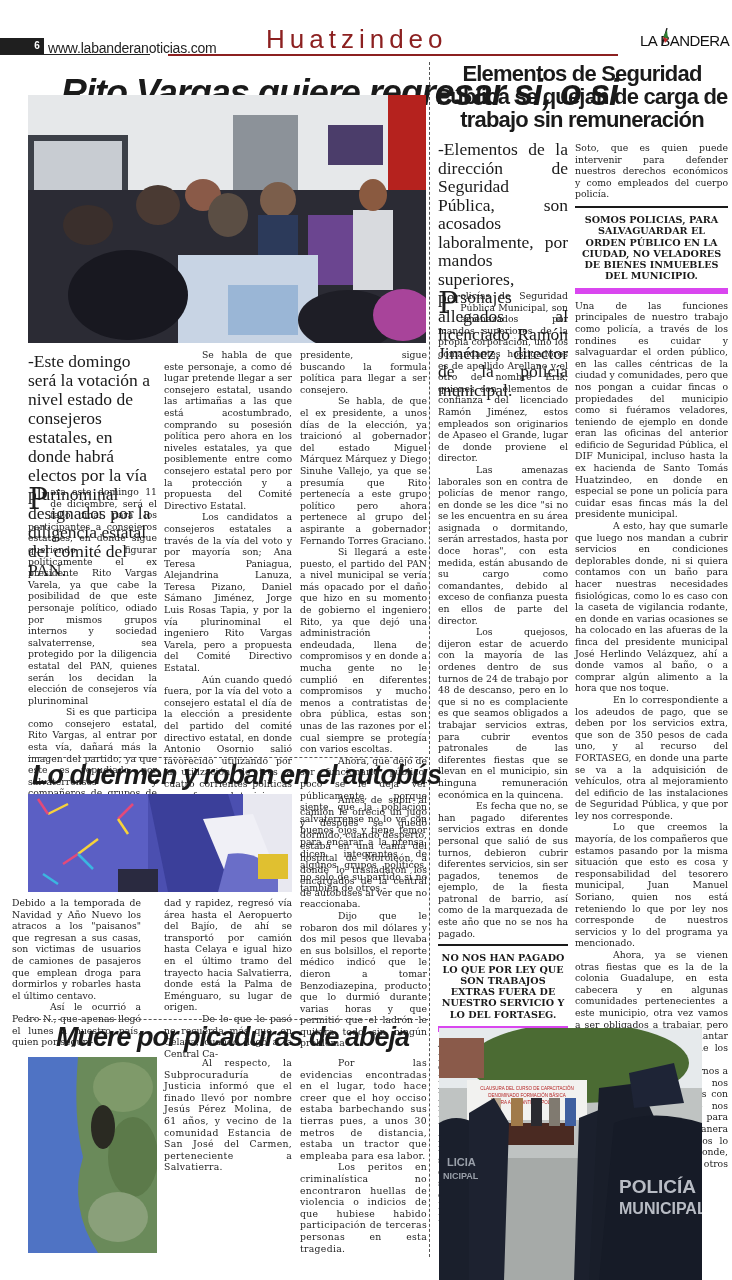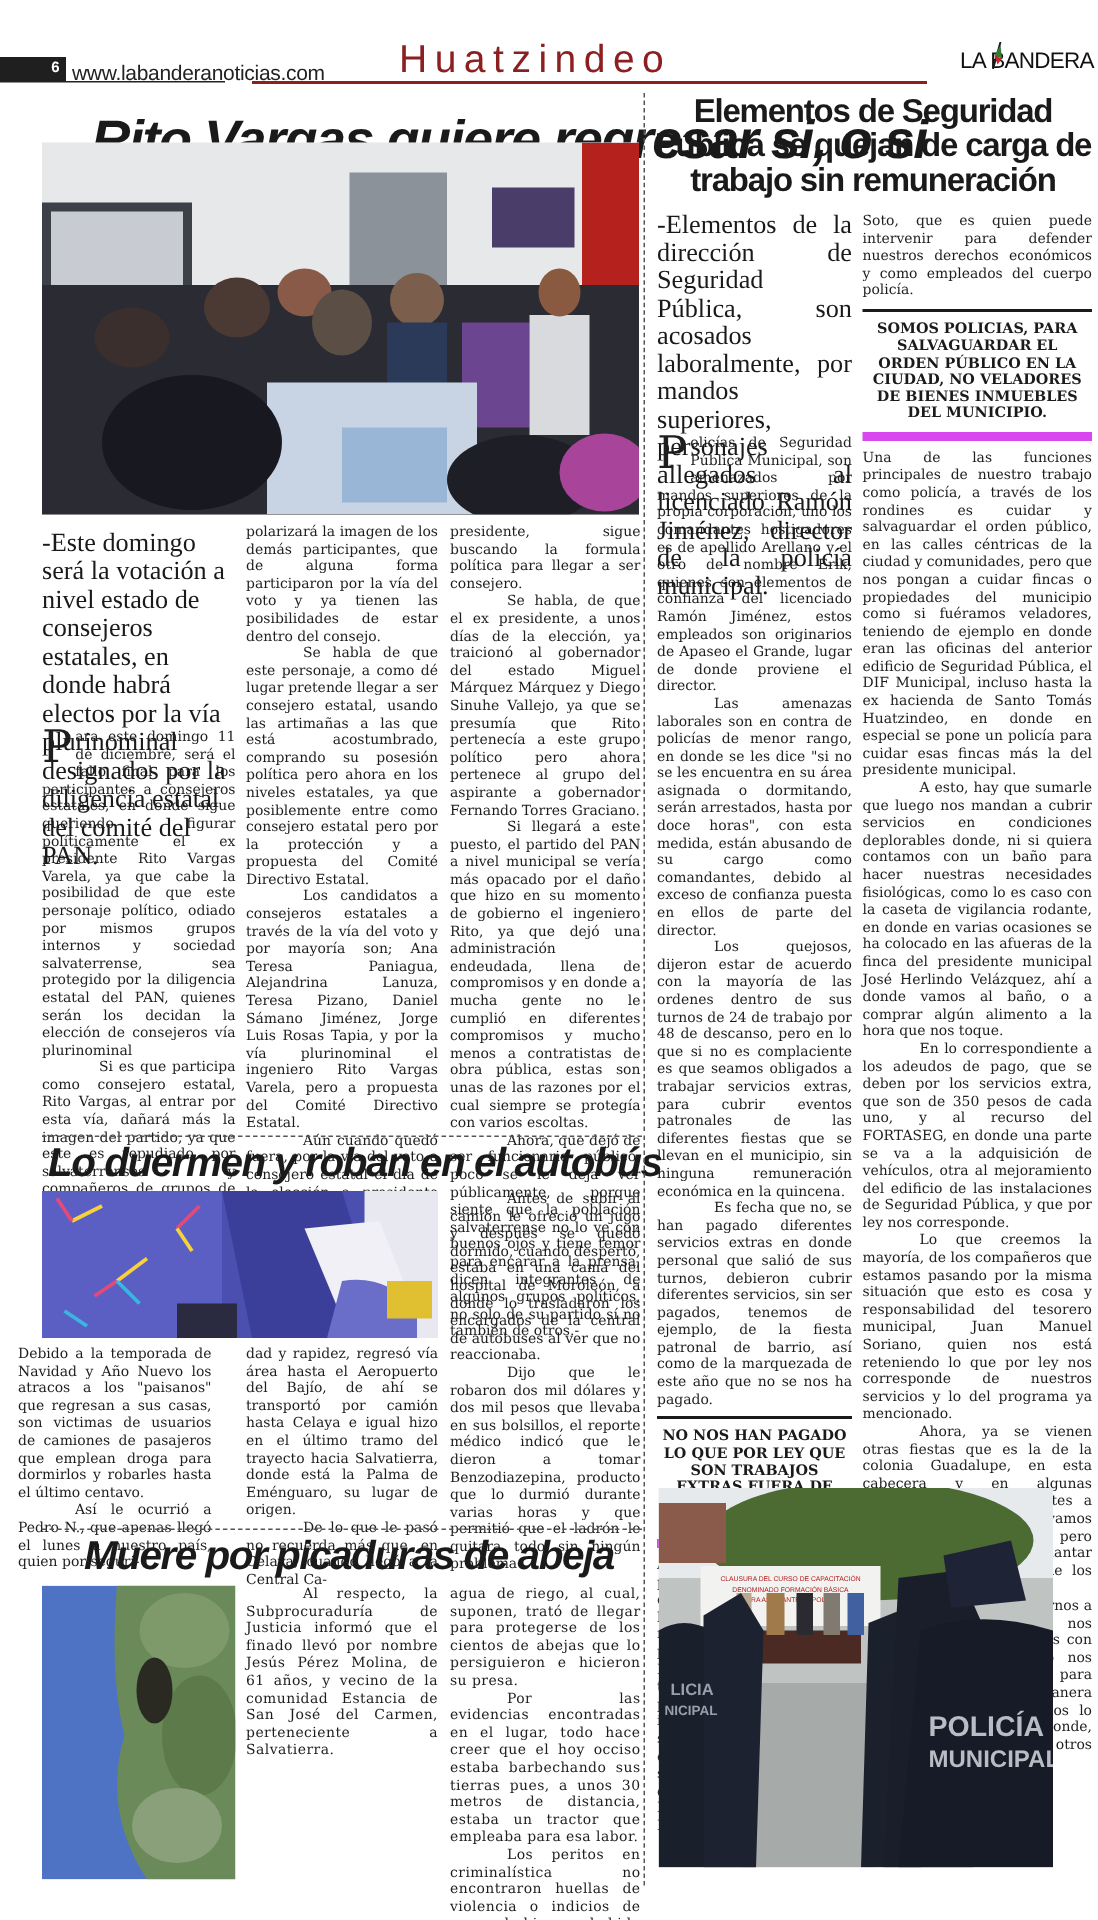--- a/index.html
+++ b/index.html
@@ -81,21 +81,20 @@
 
 <div class="abs deck" style="left:28px; top:352px; width:130px;">-Este domingo será la votación a nivel estado de consejeros estatales, en donde habrá electos por la vía plurinominal designados por la diligencia estatal del comité del PAN.</div>
 
 <div class="abs col" style="left:28px; top:486px; width:129px;">
   <p><span class="dropcap">P</span><span>ara este domingo 11 de diciembre, será el fallo final para los participantes a consejeros estatales, en donde sigue queriendo figurar políticamente el ex presidente Rito Vargas Varela, ya que cabe la posibilidad de que este personaje político, odiado por mismos grupos internos y sociedad salvaterrense, sea protegido por la diligencia estatal del PAN, quienes serán los decidan la elección de consejeros vía plurinominal</span></p>
   <p class="ind">Si es que participa como consejero estatal, Rito Vargas, al entrar por esta vía, dañará más la imagen del partido, ya que este es repudiado por salvaterrenses y compañeros de grupos de su mismo partido.</p>
   <p class="ind">De llegar, a ser consejero estatal el ex presidente,</p>
 </div>
 
 <div class="abs col" style="left:164px; top:349px; width:128px;">
-  <p>polarizará la imagen de los demás participantes, que de alguna forma participaron por la vía del voto y ya tienen las posibilidades de estar dentro del consejo.</p>
   <p class="ind">Se habla de que este personaje, a como dé lugar pretende llegar a ser consejero estatal, usando las artimañas a las que está acostumbrado, comprando su posesión política pero ahora en los niveles estatales, ya que posiblemente entre como consejero estatal pero por la protección y a propuesta del Comité Directivo Estatal.</p>
   <p class="ind">Los candidatos a consejeros estatales a través de la vía del voto y por mayoría son; Ana Teresa Paniagua, Alejandrina Lanuza, Teresa Pizano, Daniel Sámano Jiménez, Jorge Luis Rosas Tapia, y por la vía plurinominal el ingeniero Rito Vargas Varela, pero a propuesta del Comité Directivo Estatal.</p>
   <p class="ind">Aún cuando quedó fuera, por la vía del voto a consejero estatal el día de la elección a presidente del partido del comité directivo estatal, en donde Antonio Osornio salió favorecido utilizando por la utilización de tres a cuatro corrientes políticas a su favor, el traicionero político del ex</p>
 </div>
 
 <div class="abs col" style="left:300px; top:349px; width:127px;">
   <p>presidente, sigue buscando la formula política para llegar a ser consejero.</p>
   <p class="ind">Se habla, de que el ex presidente, a unos días de la elección, ya traicionó al gobernador del estado Miguel Márquez Márquez y Diego Sinuhe Vallejo, ya que se presumía que Rito pertenecía a este grupo político pero ahora pertenece al grupo del aspirante a gobernador Fernando Torres Graciano.</p>
   <p class="ind">Si llegará a este puesto, el partido del PAN a nivel municipal se vería más opacado por el daño que hizo en su momento de gobierno el ingeniero Rito, ya que dejó una administración endeudada, llena de compromisos y en donde a mucha gente no le cumplió en diferentes compromisos y mucho menos a contratistas de obra pública, estas son unas de las razones por el cual siempre se protegía con varios escoltas.</p>
   <p class="ind">Ahora, que dejó de ser funcionario público, poco se le deja ver públicamente, porque siente que la población salvaterrense no lo ve con buenos ojos y tiene temor para encarar a la prensa, dicen integrantes de algunos grupos políticos, no solo de su partido sí no también de otros.-</p>
@@ -120,21 +119,21 @@
   <p>Soto, que es quien puede intervenir para defender nuestros derechos económicos y como empleados del cuerpo policía.</p>
   <div class="pull" style="margin:6px 0 6px 0;">SOMOS POLICIAS, PARA SALVAGUARDAR EL ORDEN PÚBLICO EN LA CIUDAD, NO VELADORES DE BIENES INMUEBLES DEL MUNICIPIO.</div>
   <p>Una de las funciones principales de nuestro trabajo como policía, a través de los rondines es cuidar y salvaguardar el orden público, en las calles céntricas de la ciudad y comunidades, pero que nos pongan a cuidar fincas o propiedades del municipio como si fuéramos veladores, teniendo de ejemplo en donde eran las oficinas del anterior edificio de Seguridad Pública, el DIF Municipal, incluso hasta la ex hacienda de Santo Tomás Huatzindeo, en donde en especial se pone un policía para cuidar esas fincas más la del presidente municipal.</p>
   <p class="ind">A esto, hay que sumarle que luego nos mandan a cubrir servicios en condiciones deplorables donde, ni si quiera contamos con un baño para hacer nuestras necesidades fisiológicas, como lo es caso con la caseta de vigilancia rodante, en donde en varias ocasiones se ha colocado en las afueras de la finca del presidente municipal José Herlindo Velázquez, ahí a donde vamos al baño, o a comprar algún alimento a la hora que nos toque.</p>
   <p class="ind">En lo correspondiente a los adeudos de pago, que se deben por los servicios extra, que son de 350 pesos de cada uno, y al recurso del FORTASEG, en donde una parte se va a la adquisición de vehículos, otra al mejoramiento del edificio de las instalaciones de Seguridad Pública, y que por ley nos corresponde.</p>
   <p class="ind">Lo que creemos la mayoría, de los compañeros que estamos pasando por la misma situación que esto es cosa y responsabilidad del tesorero municipal, Juan Manuel Soriano, quien nos está reteniendo lo que por ley nos corresponde de nuestros servicios y lo del programa ya mencionado.</p>
   <p class="ind">Ahora, ya se vienen otras fiestas que es la de la colonia Guadalupe, en esta cabecera y en algunas comunidades pertenecientes a este municipio, otra vez vamos a ser obligados a trabajar, pero sin goce de sueldo y aguantar las amenazas laborales de los mandos superiores.</p>
   <p class="ind">No podemos negarnos a hacer los servicios que nos indican, y si no cumplimos con la orden, nos corren o nos hostigan de otras formas, para que renunciemos de manera voluntaria y así no darnos lo que por ley nos corresponde, como ya lo han hecho con otros ex compañeros.</p>
 </div>
 
-<div class="abs photo" style="left:439px; top:992px; width:273px; height:253px;">
+<div class="abs photo" style="left:439px; top:1028px; width:273px; height:253px;">
   <svg width="263" height="253" viewBox="0 0 263 253">
     <rect width="263" height="253" fill="#bfc3c2"></rect>
     <rect x="0" y="0" width="263" height="60" fill="#e6eaec"></rect>
     <ellipse cx="140" cy="35" rx="110" ry="40" fill="#4b6b33"></ellipse>
     <rect x="0" y="10" width="45" height="40" fill="#8a5a4a"></rect>
     <rect x="28" y="52" width="120" height="40" fill="#f2f2f0"></rect>
     <text x="88" y="62" font-size="4.5" fill="#b32020" text-anchor="middle" font-family="Liberation Sans, sans-serif">CLAUSURA DEL CURSO DE CAPACITACIÓN</text>
     <text x="88" y="69" font-size="4.5" fill="#b32020" text-anchor="middle" font-family="Liberation Sans, sans-serif">DENOMINADO FORMACIÓN BÁSICA</text>
     <text x="88" y="76" font-size="4.5" fill="#b32020" text-anchor="middle" font-family="Liberation Sans, sans-serif">PARA ASPIRANTES A POLICÍA</text>
     <rect x="60" y="95" width="75" height="22" fill="#4a2a22"></rect>
@@ -209,16 +208,15 @@
     <ellipse cx="75" cy="70" rx="12" ry="22" fill="#2a2a22"></ellipse>
     <ellipse cx="90" cy="160" rx="30" ry="25" fill="#8aa07a"></ellipse>
   </svg>
 </div>
 
 <div class="abs col" style="left:164px; top:1057px; width:128px; letter-spacing:0.3px;">
   <p class="ind">Al respecto, la Subprocuraduría de Justicia informó que el finado llevó por nombre Jesús Pérez Molina, de 61 años, y vecino de la comunidad Estancia de San José del Carmen, perteneciente a Salvatierra.</p>
 
 </div>
 <div class="abs col" style="left:300px; top:1057px; width:127px; letter-spacing:0.3px;">
-  <p>agua de riego, al cual, suponen, trató de llegar para protegerse de los cientos de abejas que lo persiguieron e hicieron su presa.</p>
   <p class="ind">Por las evidencias encontradas en el lugar, todo hace creer que el hoy occiso estaba barbechando sus tierras pues, a unos 30 metros de distancia, estaba un tractor que empleaba para esa labor.</p>
   <p class="ind">Los peritos en criminalística no encontraron huellas de violencia o indicios de que hubiese habido participación de terceras personas en esta tragedia.</p>
 </div>
 
 </body></html>

